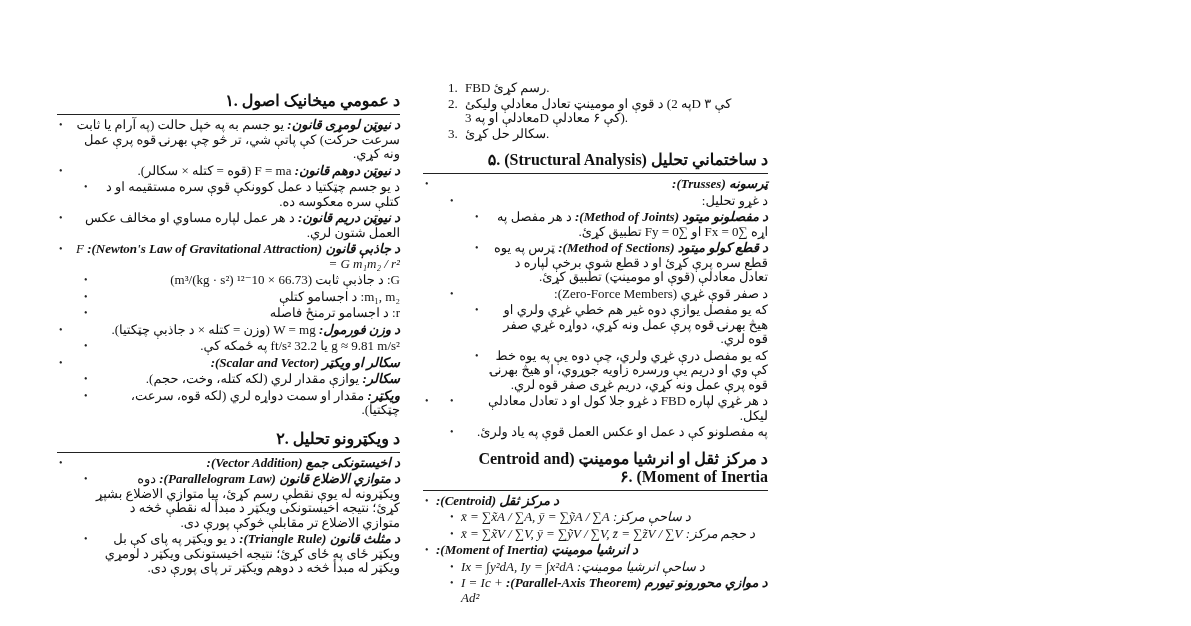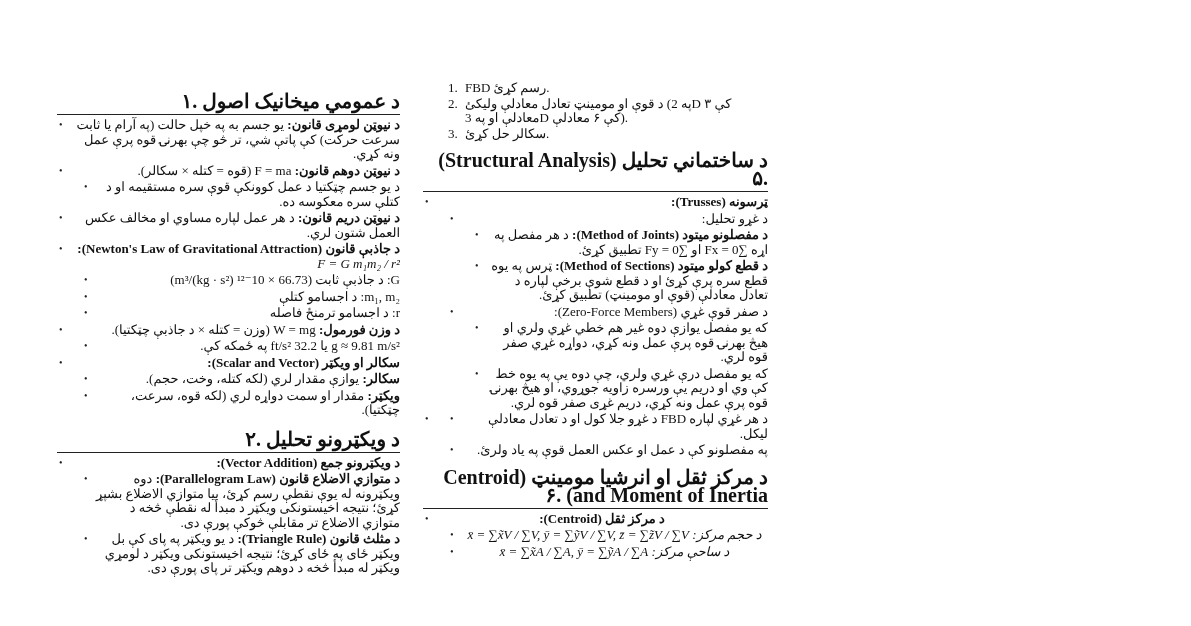--- a/index.html
+++ b/index.html
@@ -1,28 +1,28 @@
 <!DOCTYPE html>
 <html><head>
 <meta charset="utf-8">
 <style>
   html, body { margin: 0; padding: 0; background: #ffffff; }
   body { width: 1191px; height: 626px; overflow: hidden; position: relative;
          font-family: "Liberation Serif", "DejaVu Serif", serif; color: #111; font-size: 13px; line-height: 14.5px; }
   .col { position: absolute; top: 0; }
   .col1 { left: 57px; width: 343px; top: 92px; }
   .col2 { left: 423px; width: 345px; top: 80px; }
-  h2 { font-family: "Liberation Serif", serif; font-weight: bold; font-size: 20px; line-height: 18px;
+  h2 { font-family: "Liberation Serif", serif; font-weight: bold; font-size: 16px; line-height: 18px;
        margin: 0 0 3px 0; padding-bottom: 4px; border-bottom: 1.5px solid #222; }
   h2.c1 { margin-top: 12px; }
   ul { list-style: none; margin: 0; padding: 0; }
   ul ul { padding-left: 12px; }
   li { position: relative; padding-left: 13px; margin: 2px 0; }
   li::before { content: "•"; position: absolute; left: 2px; top: 0; font-size: 10px; color: #222; }
-  b { font-weight: bold; }
+  b { font-weight: bold; font-style: italic; }
   .math { font-style: italic; font-family: "Liberation Serif", serif; }
   ol { margin: 0; padding-left: 38px; }
   ol li { padding-left: 4px; list-style: decimal; margin: 1px 0; }
   ol li::before { content: none; }
   .sec { margin-bottom: 6px; }
 </style>
 </head>
 <body>
 
 <div class="col col1">
@@ -53,21 +53,21 @@
           <li><b>سکالر:</b><span> یوازې مقدار لري (لکه کتله، وخت، حجم).</span></li>
           <li><b>ویکټر:</b><span> مقدار او سمت دواړه لري (لکه قوه، سرعت، چټکتیا).</span></li>
         </ul>
       </li>
     </ul>
   </div>
 
   <div class="sec">
     <h2 class="c1" dir="rtl">د ویکټرونو تحلیل .۲</h2>
     <ul dir="rtl" style="text-align:right;">
-      <li><b>د ویکټرونو جمع (Vector Addition):</b>
+      <li><b>د اخیستونکی جمع (Vector Addition):</b>
         <ul>
           <li><b>د متوازي الاضلاع قانون (Parallelogram Law):</b><span> دوه ویکټرونه له یوې نقطې رسم کړئ، بیا متوازي الاضلاع بشپړ کړئ؛ نتیجه اخیستونکی ویکټر د مبدأ له نقطې څخه د متوازي الاضلاع تر مقابلې څوکې پورې دی.</span></li>
           <li><b>د مثلث قانون (Triangle Rule):</b><span> د یو ویکټر په پای کې بل ویکټر ځای په ځای کړئ؛ نتیجه اخیستونکی ویکټر د لومړي ویکټر له مبدأ څخه د دوهم ویکټر تر پای پورې دی.</span></li>
         </ul>
       </li>
     </ul>
   </div>
 </div>
 
 <div class="col col2">
@@ -100,22 +100,28 @@
         <ul>
           <li>د هر غړي لپاره FBD د غړو جلا کول او د تعادل معادلې لیکل.</li>
           <li>په مفصلونو کې د عمل او عکس العمل قوې په یاد ولرئ.</li>
         </ul>
       </li>
     </ul>
   </div>
 
   <div class="sec" style="margin-top:10px;">
     <h2 dir="rtl">د مرکز ثقل او انرشیا مومینټ (Centroid and Moment of Inertia) .۶</h2>
-    <ul dir="rtl" style="text-align:center;">
+    <ul dir="rtl" style="text-align:left;">
       <li><b>د مرکز ثقل (Centroid):</b>
         <ul>
+          <li class="math">د ساحې مرکز: x̄ = ∑x̃A / ∑A, ȳ = ∑ỹA / ∑A</li>
           <li class="math">د حجم مرکز: x̄ = ∑x̃V / ∑V, ȳ = ∑ỹV / ∑V, z̄ = ∑z̃V / ∑V</li>
-          <li class="math">د ساحې مرکز: x̄ = ∑x̃A / ∑A, ȳ = ∑ỹA / ∑A</li>
+        </ul>
+      </li>
+      <li><b>د انرشیا مومینټ (Moment of Inertia):</b>
+        <ul>
+          <li class="math">د ساحې انرشیا مومینټ: Ix = ∫y²dA, Iy = ∫x²dA</li>
+          <li><b>د موازي محورونو تیورم (Parallel-Axis Theorem):</b><span class="math"> I = Ic + Ad²</span></li>
         </ul>
       </li>
     </ul>
   </div>
 </div>
 
 </body></html>

